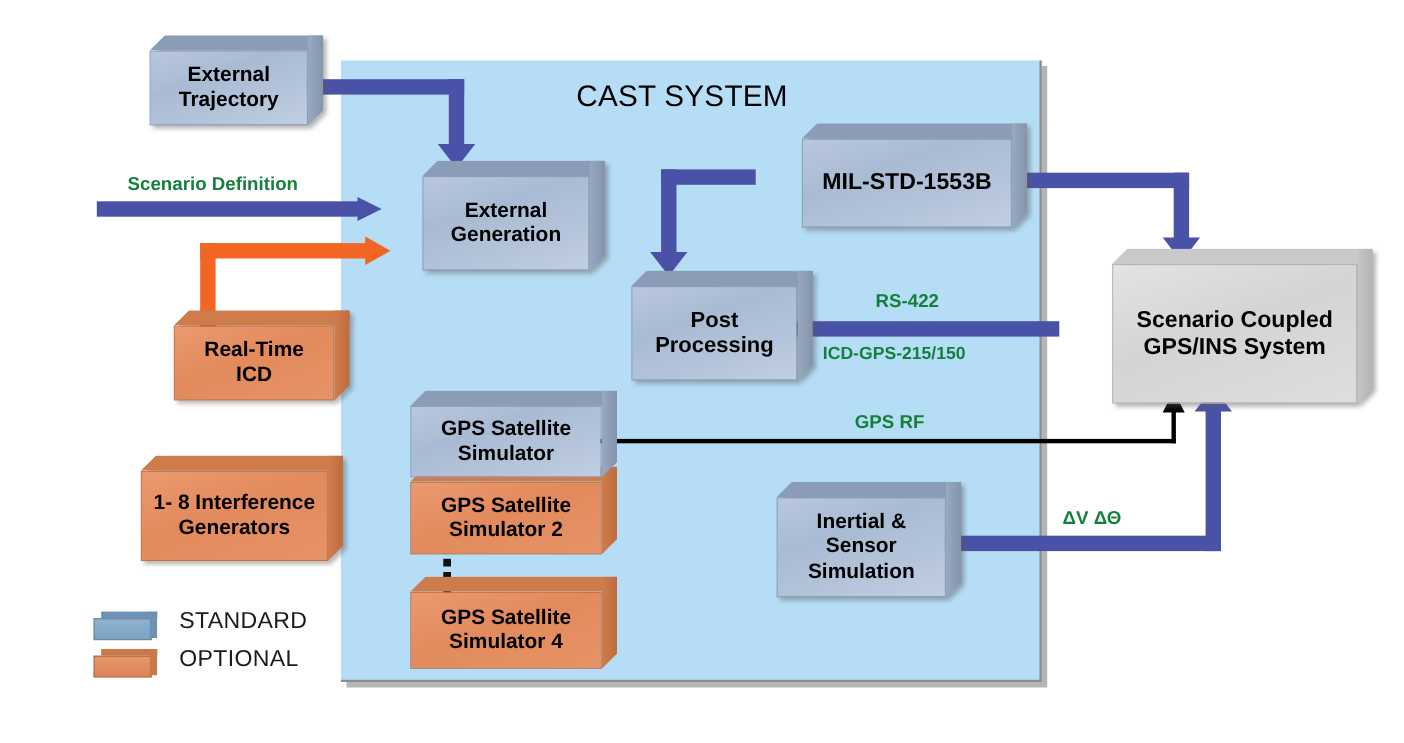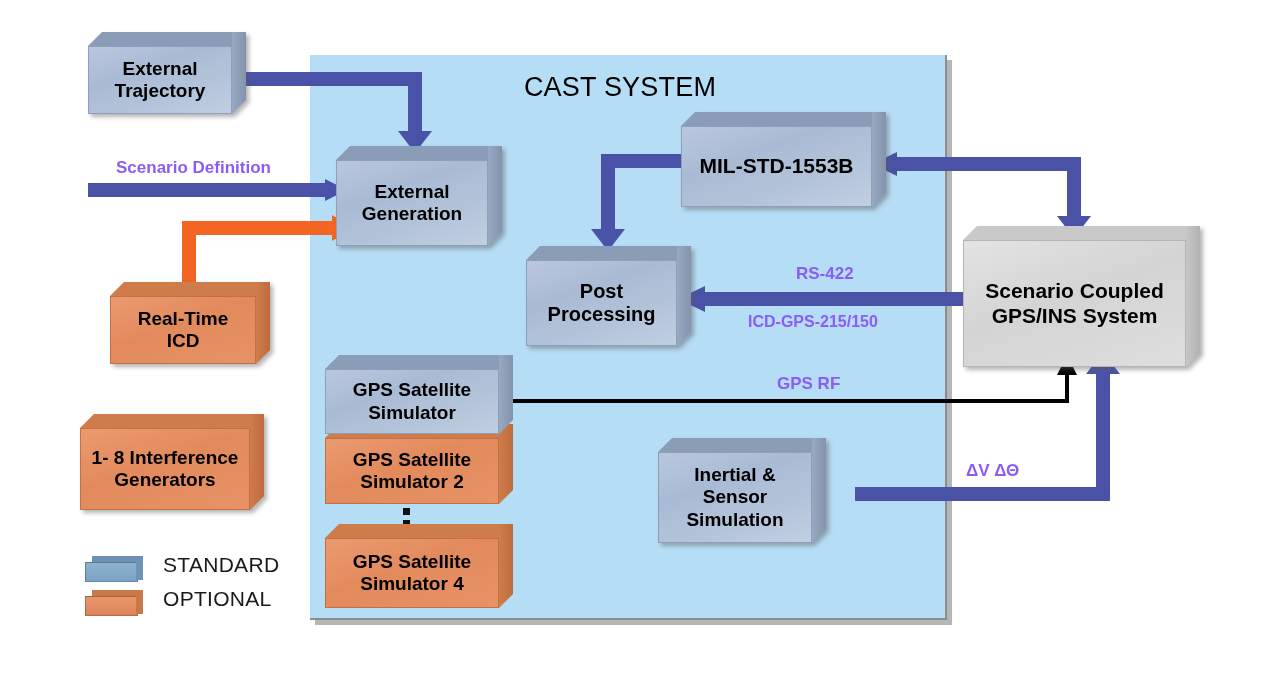--- a/index.html
+++ b/index.html
@@ -31,21 +31,21 @@
     left:420px; top:72px;
     width:400px;
     text-align:center;
     font-size:27px;
     letter-spacing:.2px;
     color:#000;
     font-weight:400;
   }
 
   
-  .box3d{position:absolute;}
+  .box3d{position:absolute;margin-left:48px;}
   .box3d .face{
     position:absolute;
     left:0; top:14px;
     right:14px; bottom:0;
     display:flex; align-items:center; justify-content:center;
     text-align:center;
     box-sizing:border-box;
     padding:2px 6px;
     font-weight:bold;
     color:#000;
@@ -115,21 +115,21 @@
   .seg{position:absolute;}
   .blue-arrow{background:#4a52a8;}
   .orange-arrow{background:#f26522;}
 
   .tri{position:absolute;width:0;height:0;}
 
   
   .lbl{
     position:absolute;
     font-weight:bold;
-    color:#8b5cf6;
+    color:#15803d;
     white-space:nowrap;
   }
 
   
   #legend{position:absolute;left:85px;top:552px;}
   .legend-row{position:relative;height:34px;}
   .legend-chip{position:absolute;left:0;top:4px;width:58px;height:24px;}
   .legend-chip .lc-top{position:absolute;left:7px;top:0;width:51px;height:6px;}
   .legend-chip .lc-face{position:absolute;left:0;top:6px;width:51px;height:18px;border:1px solid rgba(0,0,0,.25);}
   .legend-chip .lc-side{position:absolute;right:0;top:0;width:7px;height:24px;clip-path:polygon(0 0,100% 0,100% 100%,0 100%);}

